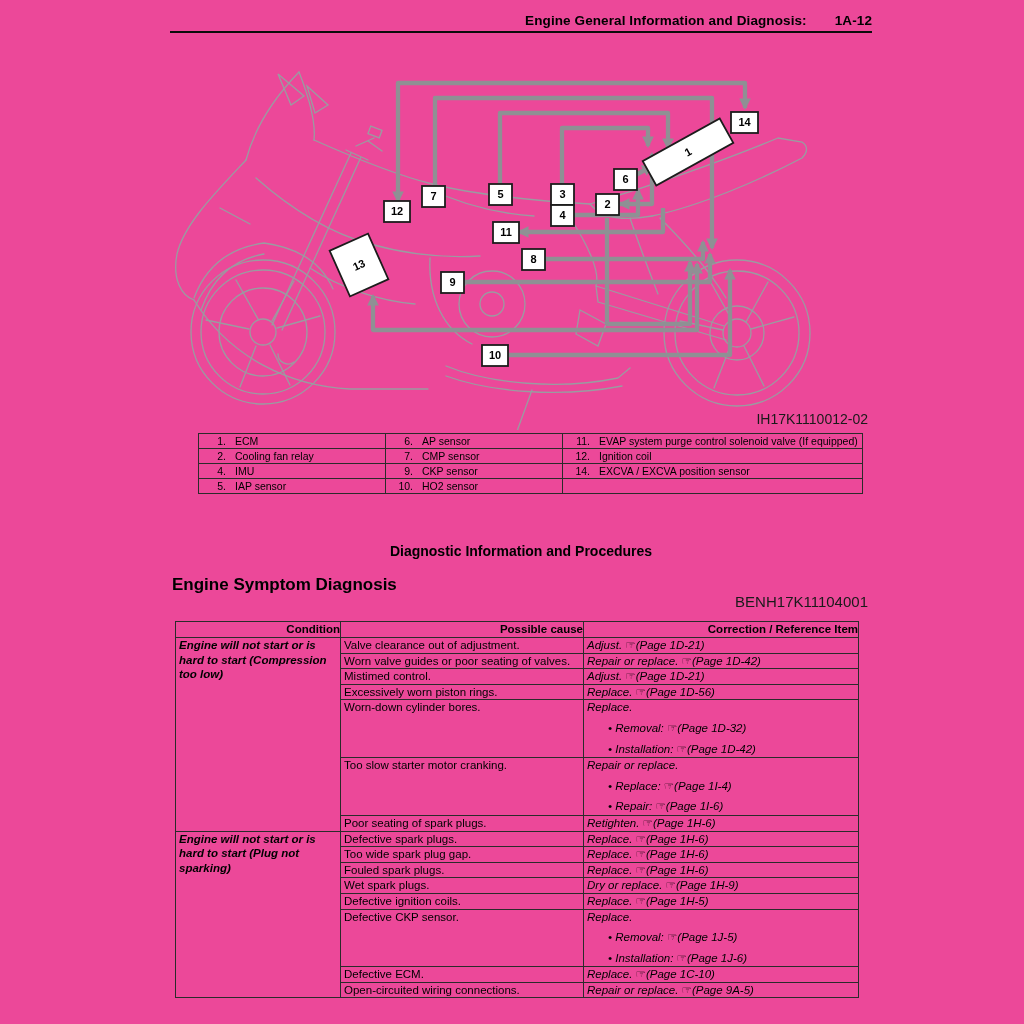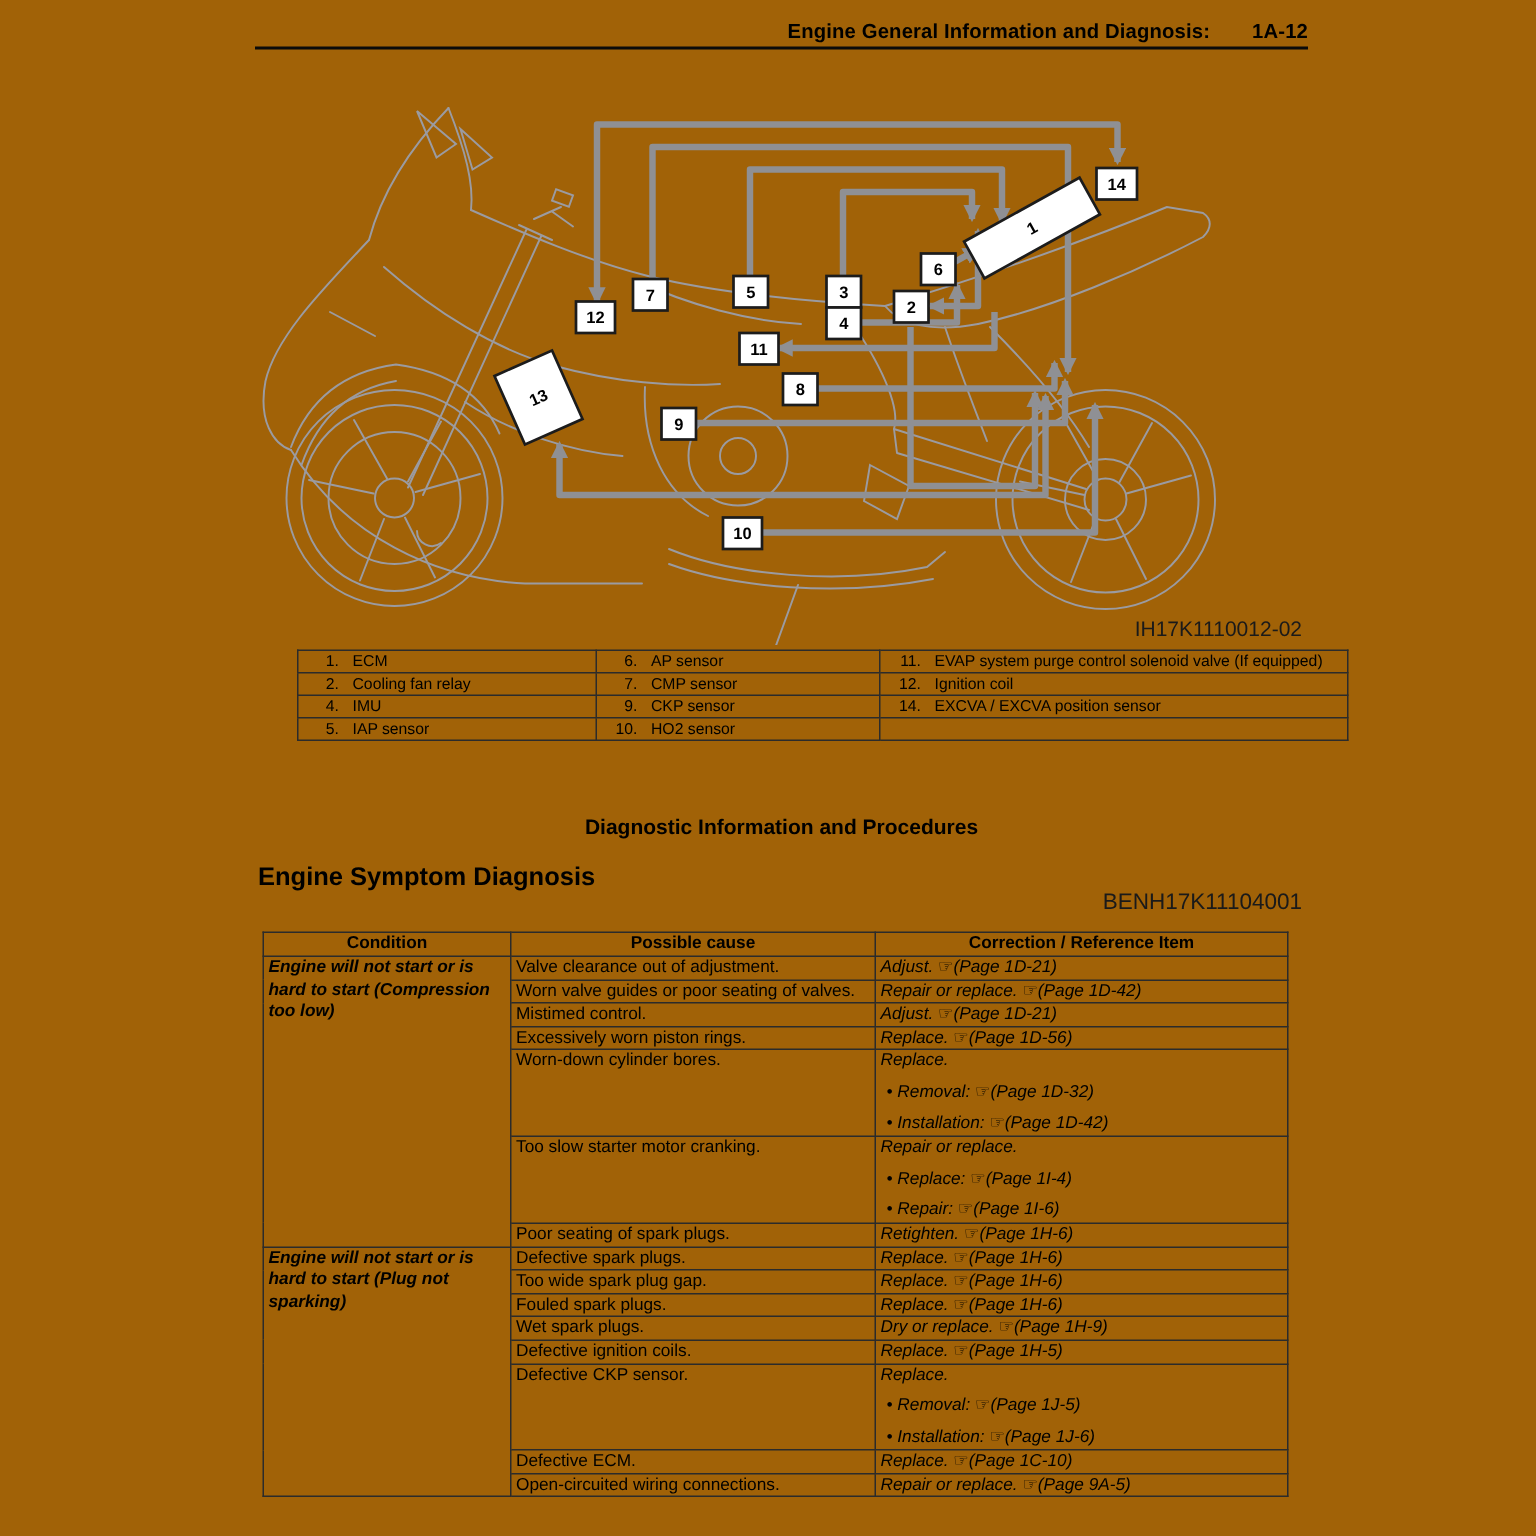--- a/index.html
+++ b/index.html
@@ -1,48 +1,48 @@
 <!DOCTYPE html>
 <html><head>
 <meta charset="utf-8">
 <style>
   html,body{margin:0;padding:0;background:#e8e8e8}
-  .page{position:relative;width:1024px;height:1024px;background:#a16207;overflow:hidden;
+  .page{position:relative;width:1024px;height:1024px;background:#ec4899;overflow:hidden;
         font-family:"Liberation Sans","DejaVu Sans",sans-serif;color:#000}
 
   
   .hdr{position:absolute;top:13px;left:170px;right:152px;text-align:right;
        font-weight:bold;font-size:13.5px;letter-spacing:.1px}
   .hdr .pg{margin-left:28px}
   .hdr-rule{position:absolute;top:31px;left:170px;right:152px;border-top:2.5px solid #0b0b0b}
 
   
   .diagram{position:absolute;left:160px;top:58px;width:704px;height:372px}
   .figcode{position:absolute;top:411px;right:156px;font-size:14px;color:#1a1a1a}
 
   
   table{border-collapse:collapse}
   .legend{position:absolute;left:198px;top:433px}
-  .legend td{border:1px solid #2b2b2b;font-size:10.5px;padding:1px 16px 1px 0;height:12px;vertical-align:middle;white-space:nowrap}
+  .legend td{border:1px solid #2b2b2b;font-size:10.5px;padding:1px 4px 1px 0;height:12px;vertical-align:middle;white-space:nowrap}
   .legend td.c1{width:182px}.legend td.c2{width:172px}.legend td.c3{width:262px}
   .legend .num{display:inline-block;width:27px;text-align:right;margin-right:9px}
 
   
   .sec-title{position:absolute;top:543px;left:170px;right:152px;text-align:center;font-weight:bold;font-size:14px}
   .sub-title{position:absolute;top:575px;left:172px;font-weight:bold;font-size:17px}
   .doccode{position:absolute;top:593px;right:156px;font-size:15px;color:#1a1a1a}
 
   
   .symptom{position:absolute;left:175px;top:621px;width:683px;table-layout:fixed}
   .symptom th,.symptom td{border:1px solid #2b2b2b;font-size:11.5px;padding:0 3px;vertical-align:top;line-height:14.6px}
-  .symptom th{text-align:center;font-weight:bold;height:15px;padding:0}
+  .symptom th{text-align:right;font-weight:bold;height:15px;padding:0}
   .symptom col.w-cond{width:165px}.symptom col.w-cause{width:243px}.symptom col.w-corr{width:275px}
   td.cond{font-weight:bold;font-style:italic}
   td.corr{font-style:italic}
-  td.corr .bullet{margin:6px 0 1px 4px}
+  td.corr .bullet{margin:6px 0 1px 21px}
 </style>
 </head>
 <body>
 
 <div class="page">
 
   <div class="hdr">
     <span>Engine General Information and Diagnosis:</span><span class="pg">1A-12</span>
   </div>
   <div class="hdr-rule"></div>

